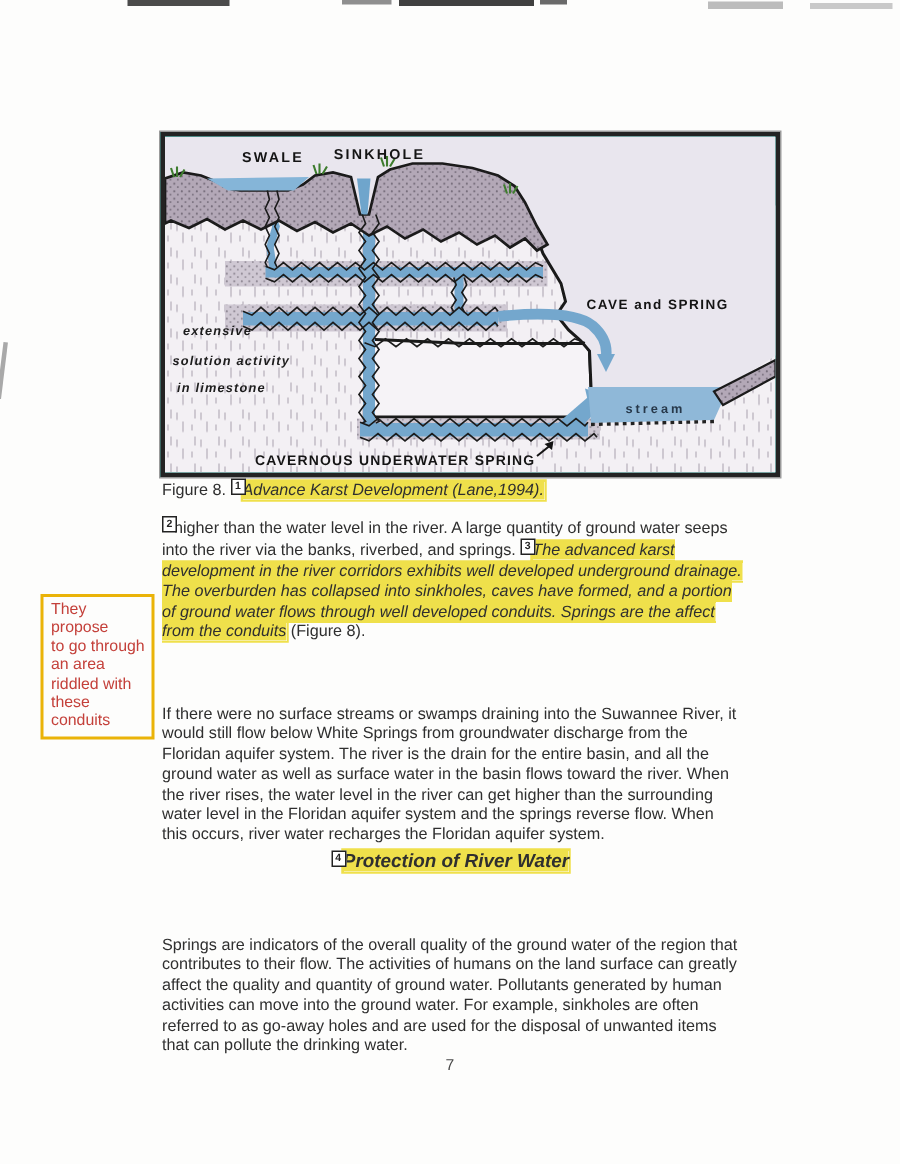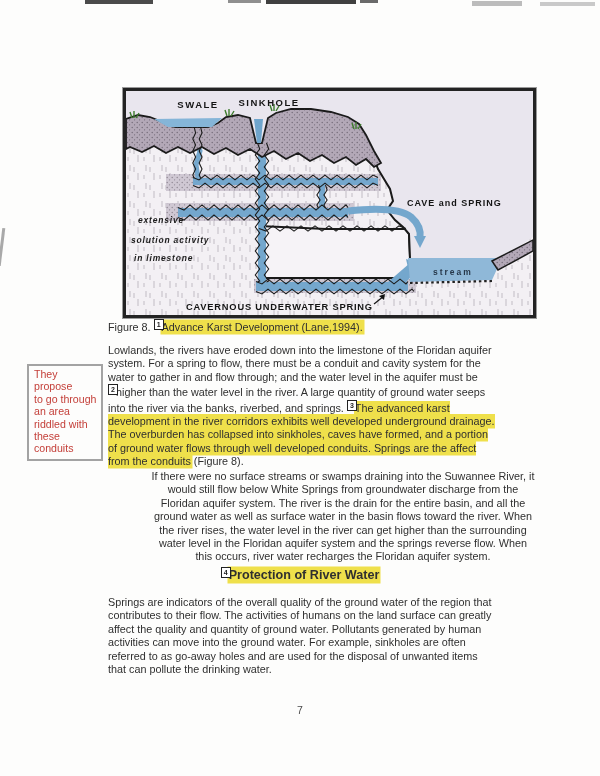--- a/index.html
+++ b/index.html
@@ -1,31 +1,31 @@
 <!DOCTYPE html>
 <html><head>
 <meta charset="utf-8">
 <style>
   html,body{margin:0;padding:0;}
   body{width:600px;height:776px;background:#fdfdfc;position:relative;overflow:hidden;
        font-family:"Liberation Sans","DejaVu Sans",sans-serif;color:#2f2f2f;}
   .artifact{position:absolute;}
   .page{position:absolute;left:0;top:0;width:600px;height:776px;}
-  .figure-box{position:absolute;left:123px;top:88px;width:407px;height:224px;
+  .figure-box{position:absolute;left:107px;top:88px;width:407px;height:224px;
               border:3px solid #232323;background:#14b8a6;box-shadow:0 0 0 1px #9a9a9a;}
   .caption{position:absolute;left:108px;top:319px;width:470px;font-size:10.8px;line-height:13.4px;white-space:pre-line;}
   .para{position:absolute;left:108px;width:470px;font-size:10.8px;line-height:13.4px;white-space:pre-line;}
-  .p1{top:344px;} .p2{top:470px;text-align:center;} .p3{top:596px;}
+  .p1{top:344px;} .p2{top:470px;} .p3{top:624px;}
   .heading{position:absolute;left:0;top:567px;width:600px;text-align:center;
            font-weight:bold;font-size:12.6px;white-space:pre-line;}
-  .hl{background:#efe04b;box-shadow:0 0 0 1.5px #efe04b;}
+  .hl{background:#efe04b;box-shadow:0 0 0 1.5px #efe04b;font-style:italic;}
   .marker{display:inline-block;min-width:7px;height:9px;border:1px solid #222;background:#fff;
           color:#222;font-size:7px;line-height:9px;text-align:center;font-weight:bold;
           vertical-align:4px;margin-right:-2px;position:relative;z-index:2;padding:0 0.5px;}
-  .note-box{position:absolute;left:27px;top:364px;width:63px;border:2px solid #a3a3a3;
+  .note-box{position:absolute;left:27px;top:396px;width:63px;border:2px solid #eab308;
             padding:2px 4px 4px 5px;color:#c4403a;font-size:10.6px;line-height:12.4px;}
   .note-box span{white-space:pre-line;}
   .page-number{position:absolute;left:0;top:704px;width:600px;text-align:center;
                font-size:10.5px;color:#4a4a4a;}
   svg text{font-family:"Liberation Sans","DejaVu Sans",sans-serif;}
   .figlabel{font-weight:bold;fill:#141414;}
 </style>
 </head>
 <body>
 
@@ -126,24 +126,21 @@
       <text x="307" y="184" font-size="8.5" font-weight="bold" letter-spacing="2" fill="#27384a">stream</text>
       <text x="60" y="219" class="figlabel" font-size="9.3" letter-spacing="0.8">CAVERNOUS UNDERWATER SPRING</text>
       <text x="12" y="132" font-size="8.5" font-style="italic" font-weight="bold" letter-spacing="0.8" fill="#1c1c1c">extensive</text>
       <text x="5" y="152" font-size="8.5" font-style="italic" font-weight="bold" letter-spacing="0.8" fill="#1c1c1c">solution activity</text>
       <text x="8" y="170" font-size="8.5" font-style="italic" font-weight="bold" letter-spacing="0.8" fill="#1c1c1c">in limestone</text>
     </svg>
   </div>
 
   <div class="caption"><span>Figure 8. </span><span class="marker">1</span><span class="hl">Advance Karst Development (Lane,1994).</span></div>
 
-  <div class="para p1"><span>Lowlands, the rivers have eroded down into the limestone of the Floridan aquifer
-system.  For a spring to flow, there must be a conduit and cavity system for the
-water to gather in and flow through; and the water level in the aquifer must be
-</span><span class="marker">2</span><span>higher than the water level in the river.  A large quantity of ground water seeps
+  <div class="para p1"><span class="marker">2</span><span>higher than the water level in the river.  A large quantity of ground water seeps
 into the river via the banks, riverbed, and springs.  </span><span class="marker">3</span><span class="hl">The advanced karst
 development in the river corridors exhibits well developed underground drainage.
 The overburden has collapsed into sinkholes, caves have formed, and a portion
 of ground water flows through well developed conduits.  Springs are the affect
 from the conduits</span><span> (Figure 8).</span></div>
 
   <div class="note-box">
     <span>They propose
 to go through
 an area

